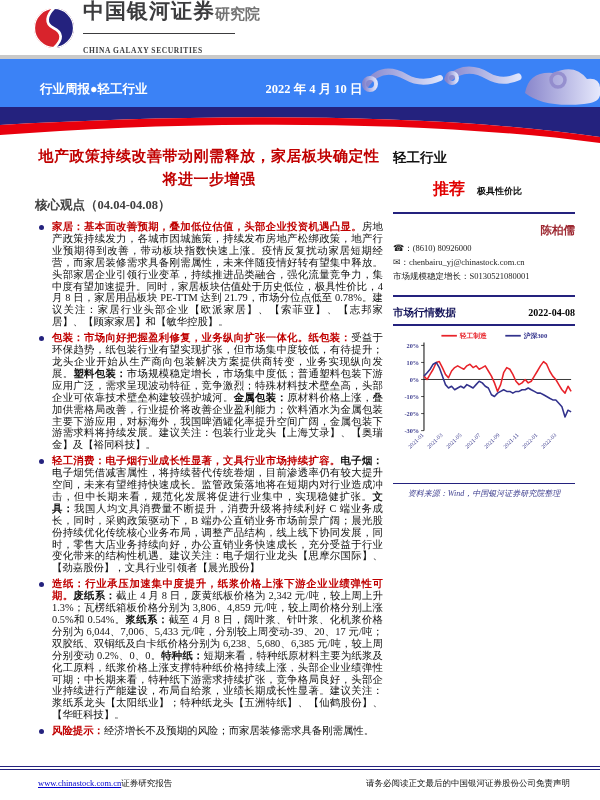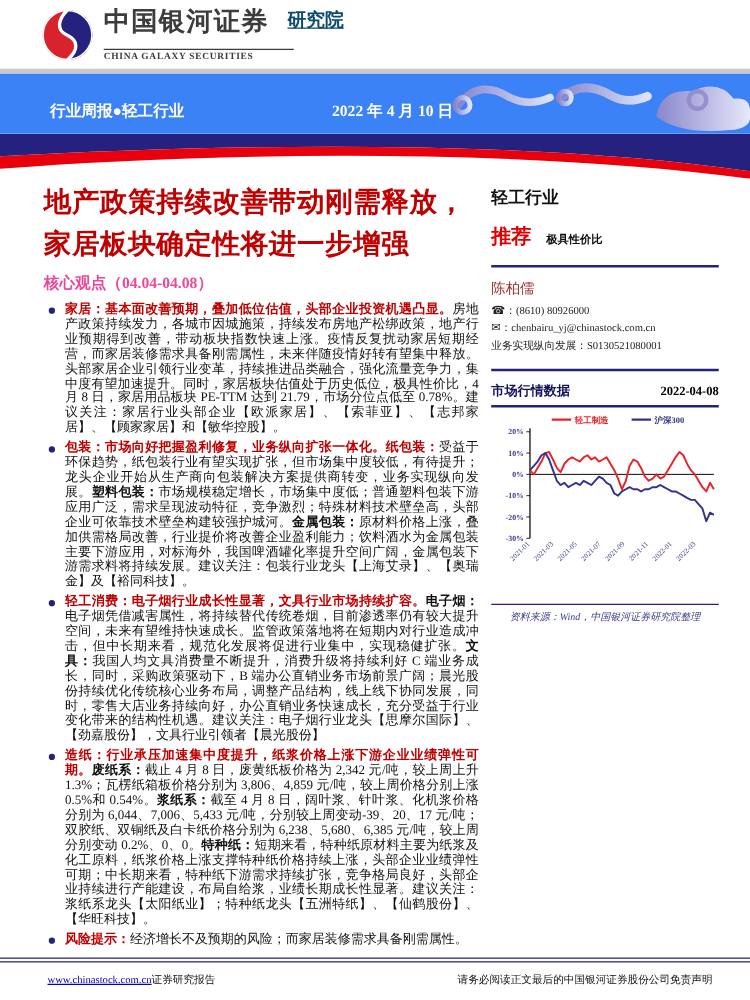--- a/index.html
+++ b/index.html
@@ -4,50 +4,50 @@
 <style>
   html,body{margin:0;padding:0;}
   body{
     width:600px;height:800px;position:relative;overflow:hidden;background:#fff;
     font-family:"Liberation Serif","DejaVu Serif",serif;color:#111;
   }
   
   .hdr{height:55px;display:flex;align-items:center;padding-left:33px;}
   .logo{width:42px;height:42px;margin-right:8px;}
   .brand{line-height:1;}
-  .brand .cnrow{display:flex;align-items:center;gap:15px;}
+  .brand .cnrow{display:flex;align-items:flex-end;gap:0;}
   .brand .cn{font-size:21px;font-weight:bold;color:#3c3c3e;letter-spacing:1px;}
-  .brand .suffix{font-size:15px;font-weight:bold;color:#0c4a6e;text-decoration:underline;}
-  .brand .en{font-size:7.5px;font-weight:bold;color:#3c3c3e;letter-spacing:.6px;border-top:1.5px solid #3c3c3e;margin-top:11px;padding-top:1px;width:152px;}
+  .brand .suffix{font-size:15px;font-weight:bold;color:#737373;}
+  .brand .en{font-size:7.5px;font-weight:bold;color:#3c3c3e;letter-spacing:.6px;border-top:1.5px solid #3c3c3e;margin-top:11px;padding-top:13px;width:152px;}
   .graybar{height:4px;background:#c9c9c9;}
   
   .banner{height:48px;background:#3b82f6;position:relative;overflow:hidden;}
   .banner .txt{position:absolute;top:22px;left:40px;display:flex;gap:118px;color:#fff;font-weight:bold;font-size:12.5px;}
   .banner svg.clouds{position:absolute;right:0;top:0;height:48px;}
   .swoosh{display:block;}
   
   .main{display:flex;padding:2px 25px 0 35px;gap:10px;}
   .colL{width:348px;flex:none;}
   .colR{flex:1;min-width:0;}
-  .title{color:#c00000;font-weight:bold;font-size:22px;line-height:1.5;letter-spacing:.5px;}
-  .kp-head{color:#ec4899;font-weight:bold;font-size:12.5px;margin-top:7px;}
+  .title{color:#c00000;font-weight:bold;font-size:15px;line-height:1.5;letter-spacing:.5px;text-align:center;}
+  .kp-head{color:#404040;font-weight:bold;font-size:12.5px;margin-top:7px;}
   .kp-list{margin-top:7px;}
   .kp-item{display:flex;gap:8px;margin-bottom:4px;}
   .dot{width:5px;height:5px;border-radius:50%;background:#24227e;flex:none;margin-top:4px;margin-left:4px;}
   .seg{margin:0;font-size:10.4px;line-height:11.9px;text-align:justify;}
   .s-rb{color:#c00000;font-weight:bold;margin-top:12px;}
   .s-b{font-weight:bold;color:#111;}
   .s-p{color:#111;}
   
   .sb-industry{font-size:13.5px;font-weight:bold;margin-top:4px;}
   .sb-rating{display:flex;align-items:baseline;gap:12px;margin-top:12px;}
-  .sb-rating .rec{color:#e10000;font-weight:bold;font-size:16px;}
+  .sb-rating .rec{color:#e10000;font-weight:bold;font-size:16px;margin-left:40px;}
   .sb-rating .note{font-size:9px;font-weight:bold;}
   .sb-hr{border:none;border-top:2px solid #24227e;margin:12px 0 9px 0;}
-  .an-name{color:#9e2a33;font-weight:normal;font-size:11.5px;margin-bottom:4px;}
+  .an-name{color:#9e2a33;font-weight:bold;font-size:11.5px;margin-bottom:4px;text-align:right;}
   .an-row{font-size:8.5px;line-height:1.55;color:#222;}
   .an-row .ic{font-size:9px;}
   .mk-head{display:flex;justify-content:space-between;align-items:baseline;margin-top:4px;}
   .mk-head .t{font-size:10.5px;font-weight:bold;color:#14145a;}
   .mk-head .d{font-size:10px;font-weight:bold;color:#000;}
   .mk-rule{border:none;border-top:2.5px solid #24227e;margin:4px 0 2px 0;}
   .mk-chart{width:100%;display:block;}
   .src-note{border-top:1.5px solid #24227e;margin-top:14px;padding-top:4px;font-size:8px;font-style:italic;color:#3c3c8e;text-align:center;}
   
   .footer{position:absolute;left:0;right:0;top:766px;border-top:4px double #24227e;padding:8px 30px 0 38px;display:flex;align-items:baseline;font-size:8.5px;}
@@ -136,21 +136,21 @@
   <div class="colR">
     <div class="sb-industry">轻工行业</div>
     <div class="sb-rating">
       <span class="rec">推荐</span>
       <span class="note">极具性价比</span>
     </div>
     <hr class="sb-hr">
     <div class="an-name">陈柏儒</div>
     <div class="an-row"><span class="ic">☎</span><span>：(8610) 80926000</span></div>
     <div class="an-row"><span class="ic">✉</span><span>：chenbairu_yj@chinastock.com.cn</span></div>
-    <div class="an-row">业务实现纵向发展：S0130521080001</div>
+    <div class="an-row">市场规模稳定增长：S0130521080001</div>
     <hr class="sb-hr">
     <div class="mk-head">
       <span class="t">市场行情数据</span>
       <span class="d">2022-04-08</span>
     </div>
     <hr class="mk-rule">
     <svg class="mk-chart" viewBox="0 0 188 146">
         <line x1="29" y1="18" x2="32" y2="18" stroke="#000" stroke-width="0.7"></line>
         <text x="27" y="20.2" text-anchor="end" font-size="6.5" font-weight="bold" fill="#3c3c8e">20%</text>
         <line x1="29" y1="35.6" x2="32" y2="35.6" stroke="#000" stroke-width="0.7"></line>

